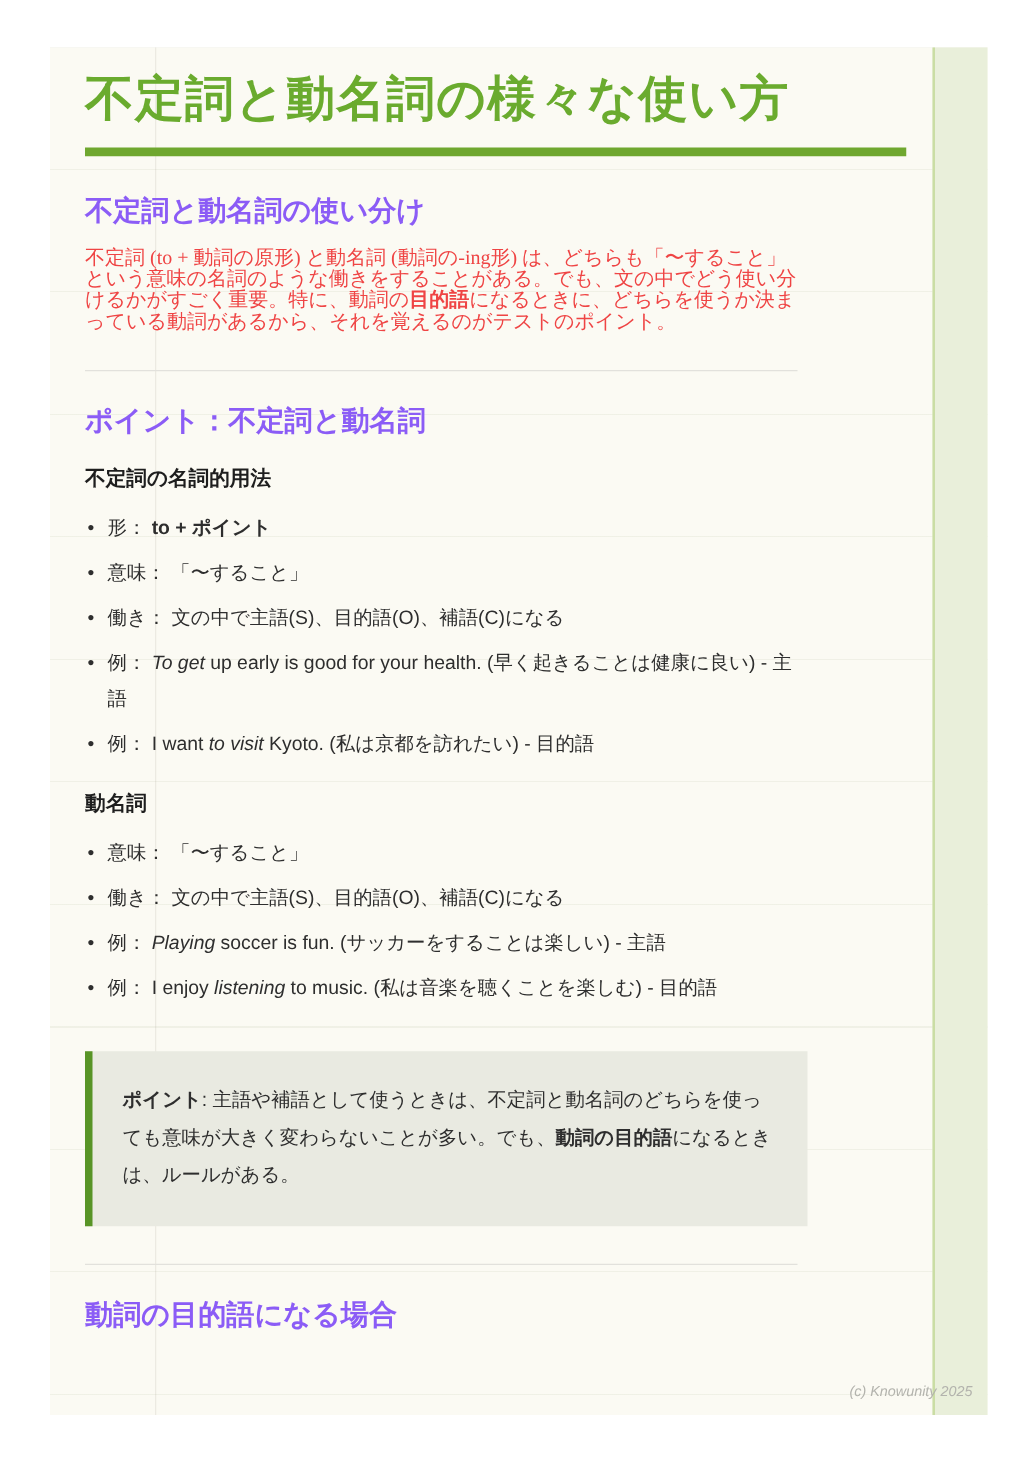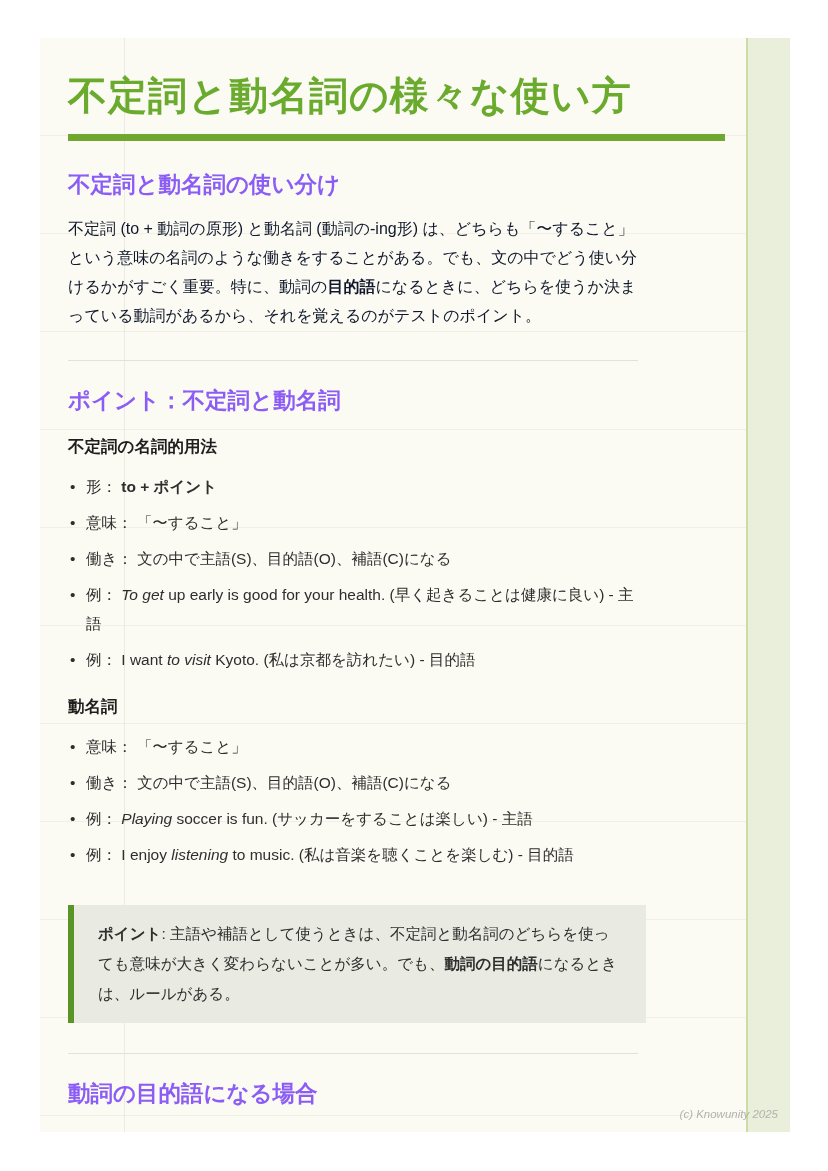--- a/index.html
+++ b/index.html
@@ -51,21 +51,21 @@
     height: 100%;
     background: #e9efda;
     border-left: 2px solid #cadda4;
   }
   .content {
     position: relative;
     padding: 20px 0 0 28px;
     width: 600px;
   }
   h1.page-title {
-    margin: 16px 0 0 0;
+    margin: 0 0 0 0;
     font-size: 39px;
     line-height: 1.12;
     font-weight: 800;
     letter-spacing: 1px;
     color: #6aab2e;
   }
   .title-underline {
     width: 657px;
     height: 7px;
     background: #6fa72f;
@@ -75,22 +75,23 @@
     margin: 30px 0 0 0;
     font-size: 22.5px;
     line-height: 1.2;
     font-weight: 800;
     color: #8b5cf6;
   }
   p.body-paragraph {
     margin: 16px 0 0 0;
     width: 574px;
     font-size: 16px;
-    line-height: 29px;
-    color: #0f172a;
+    line-height: 17px;
+    color: #ef4444;
+    font-family: Liberation Serif, serif;
   }
   hr.divider {
     border: none;
     border-top: 1px solid #e2e1dc;
     width: 570px;
     margin: 30px 0 0 0;
   }
   h2.section-heading.mid { margin-top: 26px; }
   h3.subsection-heading {
     margin: 22px 0 0 0;
@@ -116,21 +117,21 @@
     position: absolute;
     left: -16px;
     top: 0;
     color: #2e2e2e;
   }
   .callout {
     margin-top: 36px;
     width: 524px;
     background: #e9eae1;
     border-left: 6px solid #589426;
-    padding: 14px 24px;
+    padding: 25px 24px;
     font-size: 15.5px;
     line-height: 30px;
     color: #2e2e2e;
   }
   strong { font-weight: 700; }
   em { font-style: italic; }
   .footer-credit {
     position: absolute;
     right: 12px;
     bottom: 12px;

